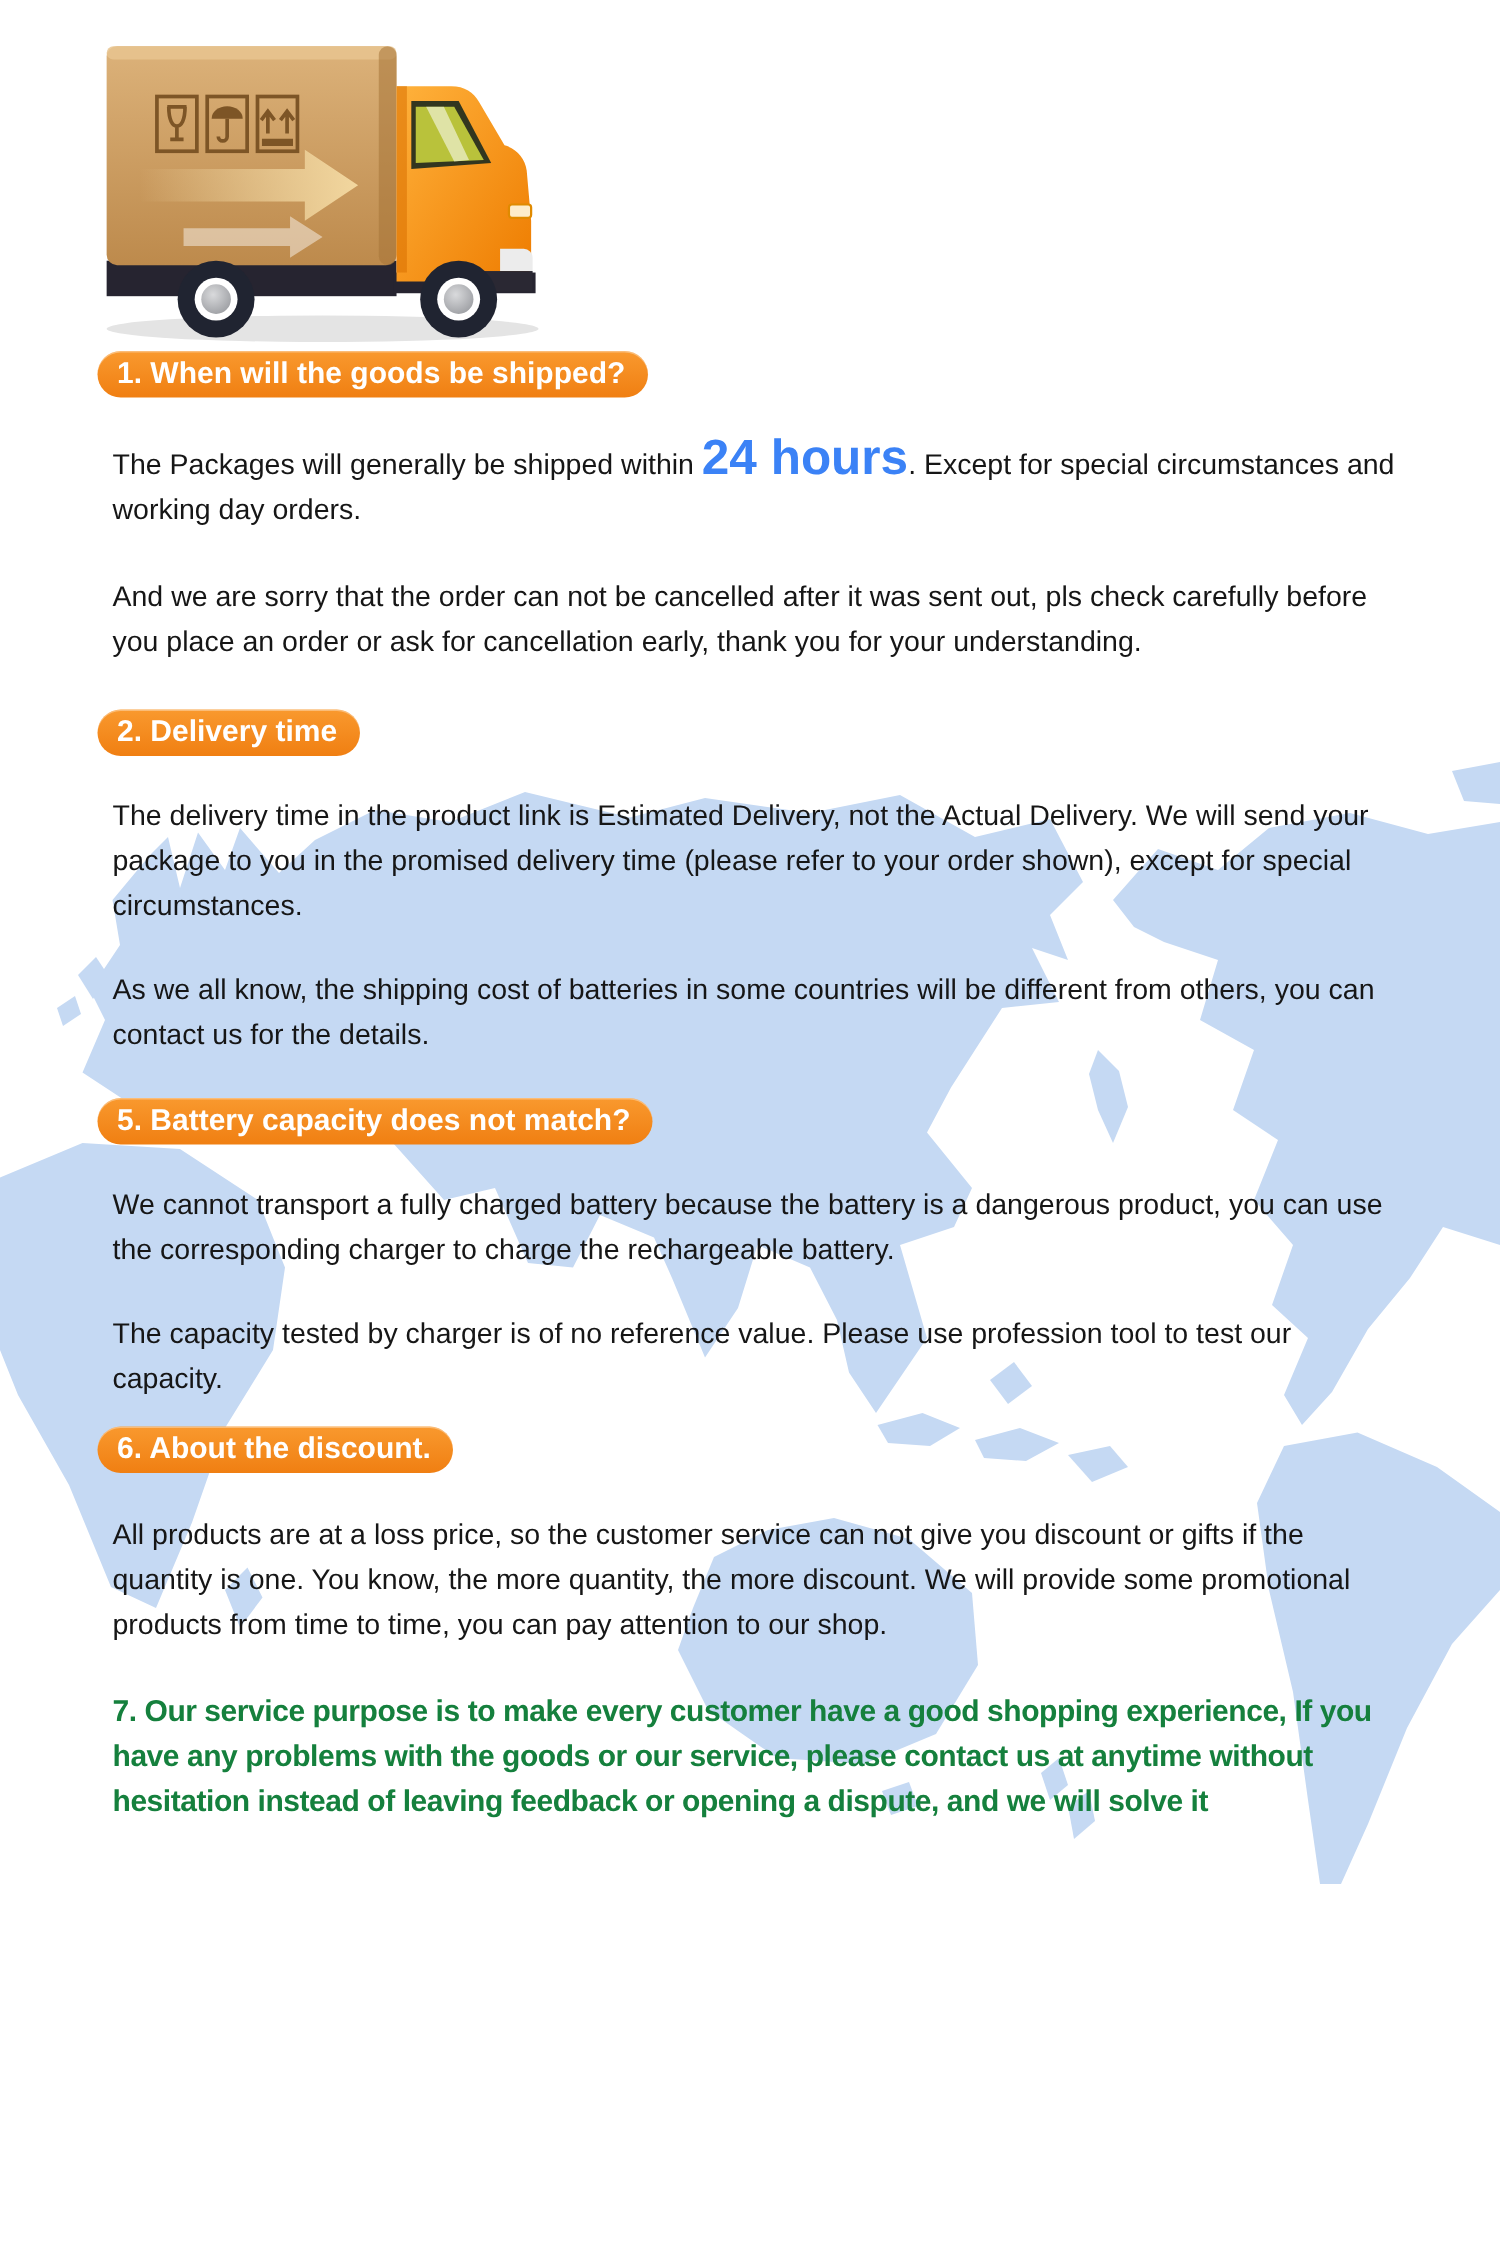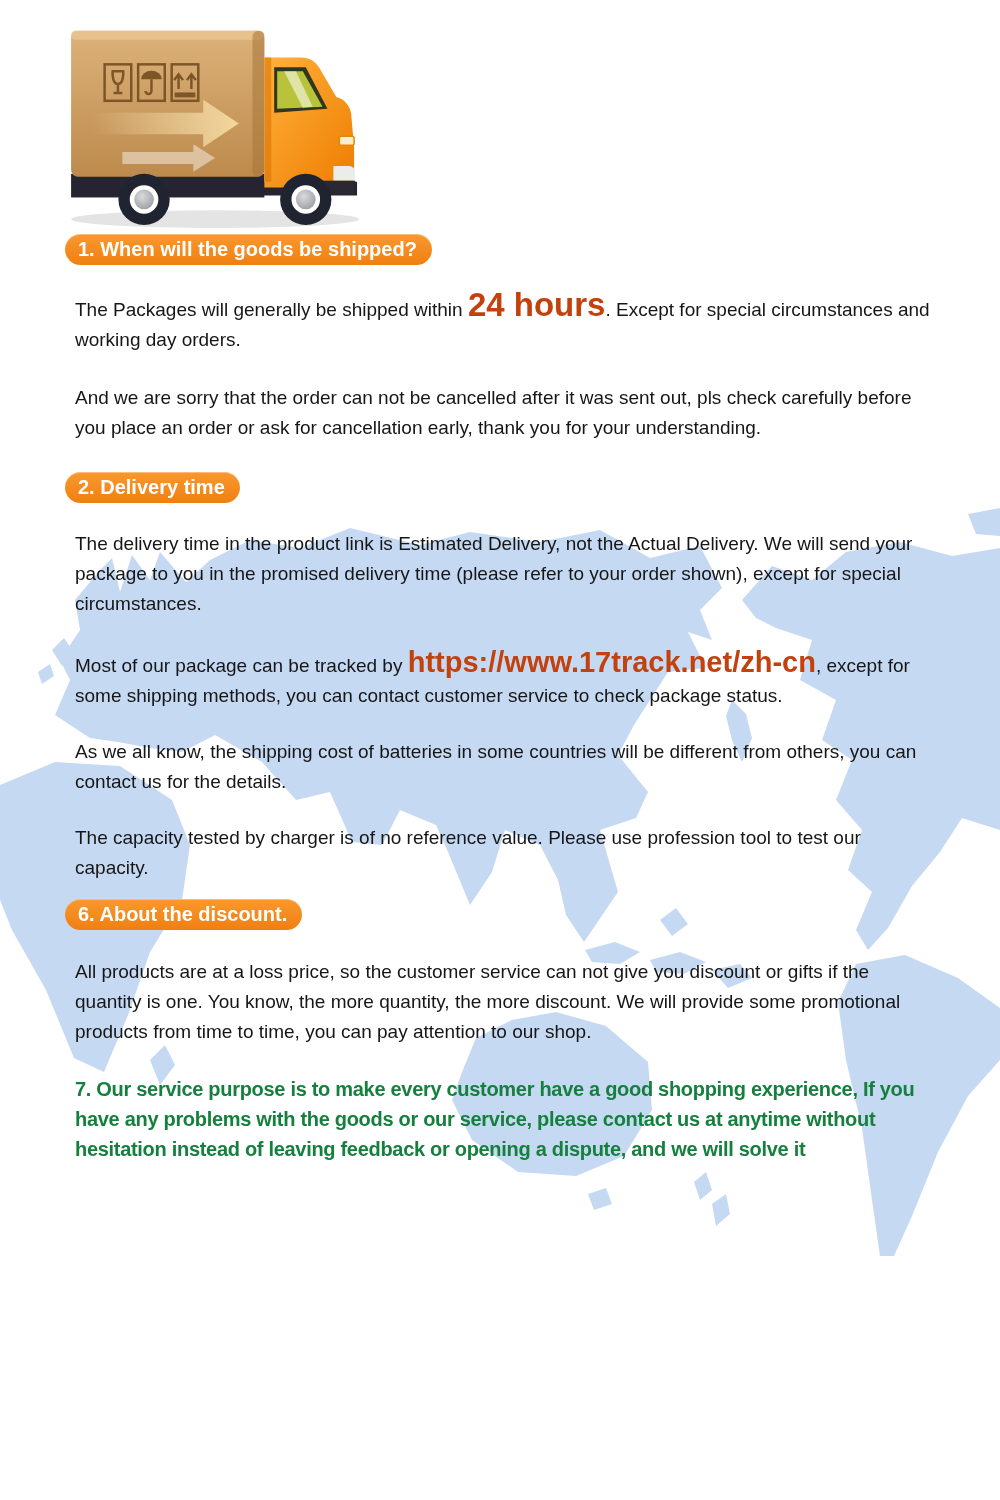--- a/index.html
+++ b/index.html
@@ -23,21 +23,21 @@
     white-space:nowrap;
   }
   .pill-row{margin:0;}
   .m-pill1{margin-top:4px;}
   .m-pill{margin-top:28px;}
   p.body{
     margin:26px 0 0 10px;max-width:862px;
     font-size:19px;line-height:30px;color:#161616;
   }
   p.body.first{margin-top:25px;}
-  .hl{color:#c2410c;font-weight:bold;}
+  .hl{color:#3b82f6;font-weight:bold;}
   .hl-big{font-size:33px;line-height:30px;}
   .hl-url{font-size:29px;line-height:30px;}
   p.closing{
     margin:27px 0 0 10px;max-width:880px;
     font-size:20px;line-height:30px;font-weight:bold;letter-spacing:-0.3px;color:#15803d;
   }
 </style>
 </head>
 <body>
 
@@ -155,24 +155,27 @@
       <span class="pill">1. When will the goods be shipped?</span>
     </div>
     <p class="body first"><span>The Packages will generally be shipped within </span><span class="hl hl-big">24 hours</span><span>. Except for special circumstances and working day orders.</span></p>
     <p class="body" style="margin-top:28px">And we are sorry that the order can not be cancelled after it was sent out, pls check carefully before you place an order or ask for cancellation early, thank you for your understanding.</p>
 
     <div class="pill-row m-pill" style="margin-top:29px">
       <span class="pill">2. Delivery time</span>
     </div>
     <p class="body">The delivery time in the product link is Estimated Delivery, not the Actual Delivery. We will send your package to you in the promised delivery time (please refer to your order shown), except for special circumstances.</p>
 
-    <p class="body" style="margin-top:28px"><span>Most of our package can be tracked by </span><span class="hl hl-url">https://www.17track.net/zh-cn</span><span>, except for some shipping methods, you can contact customer service to check package status.</span></p>
 
     <p class="body">As we all know, the shipping cost of batteries in some countries will be different from others, you can contact us for the details.</p>
 
+    <div class="pill-row m-pill" style="margin-top:26px">
+      <span class="pill">5. Battery capacity does not match?</span>
+    </div>
+    <p class="body">We cannot transport a fully charged battery because the battery is a dangerous product, you can use the corresponding charger to charge the rechargeable battery.</p>
     <p class="body">The capacity tested by charger is of no reference value. Please use profession tool to test our capacity.</p>
 
     <div class="pill-row m-pill" style="margin-top:16px">
       <span class="pill">6. About the discount.</span>
     </div>
     <p class="body" style="margin-top:27px">All products are at a loss price, so the customer service can not give you discount or gifts if the quantity is one. You know, the more quantity, the more discount. We will provide some promotional products from time to time, you can pay attention to our shop.</p>
 
     <p class="closing">7. Our service purpose is to make every customer have a good shopping experience, If you have any problems with the goods or our service, please contact us at anytime without hesitation instead of leaving feedback or opening a dispute, and we will solve it</p>
 
   </div>

